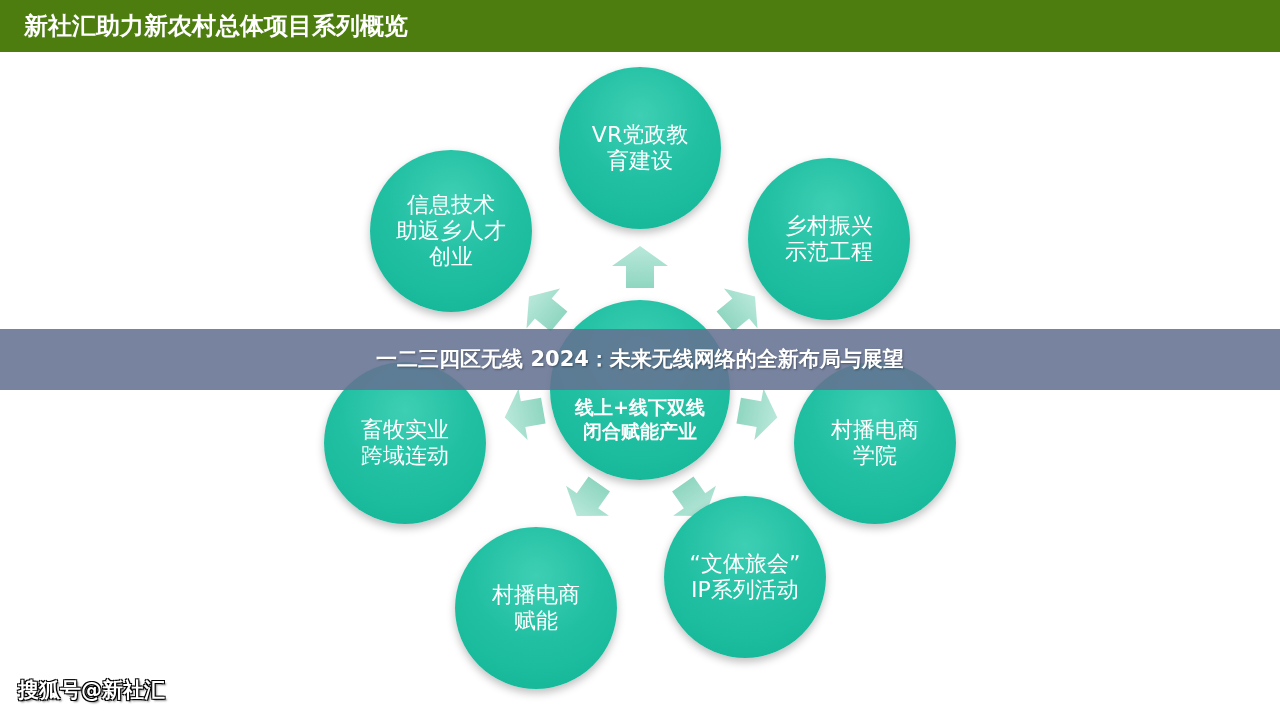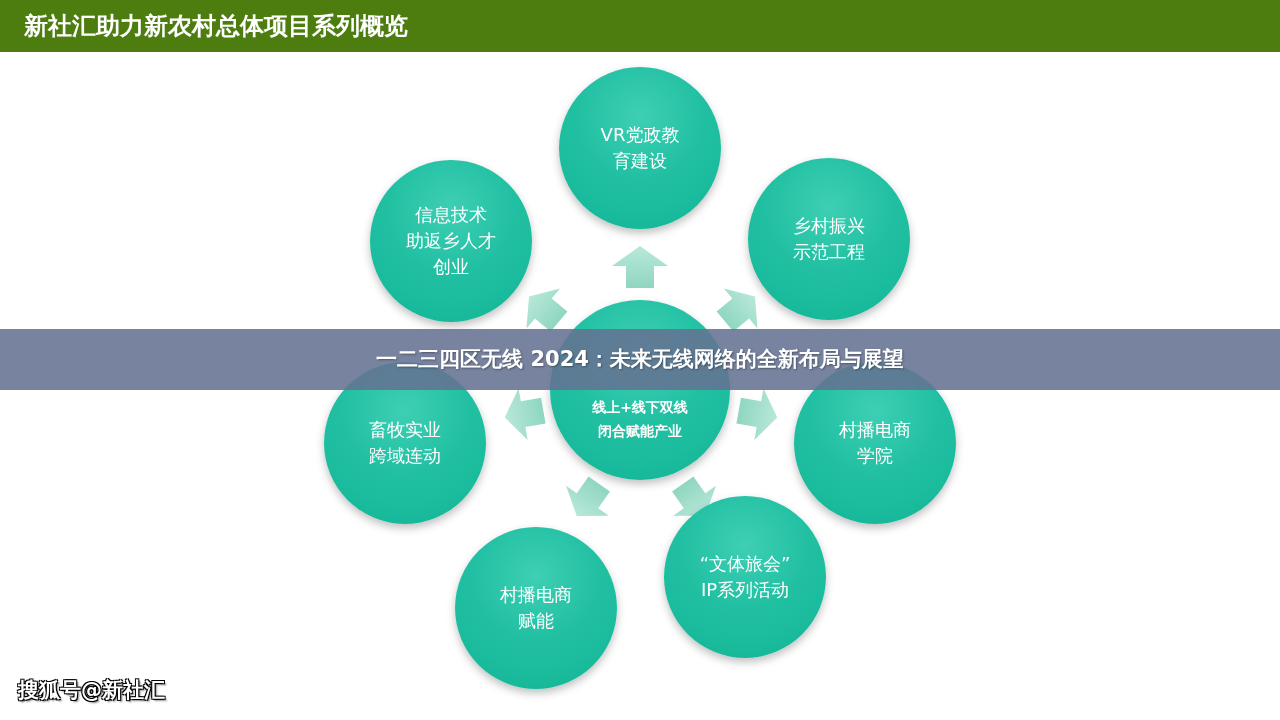--- a/index.html
+++ b/index.html
@@ -18,23 +18,23 @@
       line-height: 32px;
     }
     .circle {
       position: absolute; border-radius: 50%;
       background: radial-gradient(circle at 50% 30%, #3ecfb4 0%, #22c0a3 45%, #12b596 100%);
       box-shadow: 0 4px 8px rgba(0,0,0,0.25);
       display: flex; align-items: center; justify-content: center;
       text-align: center; color: #ffffff;
     }
     .circle .label {
-      font-size: 18px; line-height: 26px; white-space: pre-line;
+      font-size: 22px; line-height: 26px; white-space: pre-line;
     }
-    .circle.center .label { font-size: 14px; line-height: 24px; font-weight: bold; }
+    .circle.center .label { font-size: 19px; line-height: 24px; font-weight: bold; }
     .arrow { position: absolute; }
     .overlay-band {
       position: absolute; left: 0; top: 329px; width: 1280px; height: 61px;
       background: rgba(100, 114, 146, 0.88);
     }
     .overlay-text {
       position: absolute; left: 0; top: 329px; width: 1280px; height: 61px;
       text-align: center; line-height: 61px;
       color: #ffffff; font-size: 21px; font-weight: bold;
       text-shadow: 1px 1px 2px rgba(0,0,0,0.35);
@@ -97,21 +97,21 @@
 IP系列活动</div>
 </div>
 <div class="circle" style="left:455px; top:527px; width:162px; height:162px;">
   <div class="label">村播电商
 赋能</div>
 </div>
 <div class="circle" style="left:324px; top:362px; width:162px; height:162px;">
   <div class="label">畜牧实业
 跨域连动</div>
 </div>
-<div class="circle" style="left:370px; top:160px; width:162px; height:162px;">
+<div class="circle" style="left:370px; top:150px; width:162px; height:162px;">
   <div class="label">信息技术
 助返乡人才
 创业</div>
 </div>
 
 <div class="circle center" style="left:550px; top:300px; width:180px; height:180px;">
   <div class="label" style="margin-top:58px;">线上+线下双线
 闭合赋能产业</div>
 </div>
 

